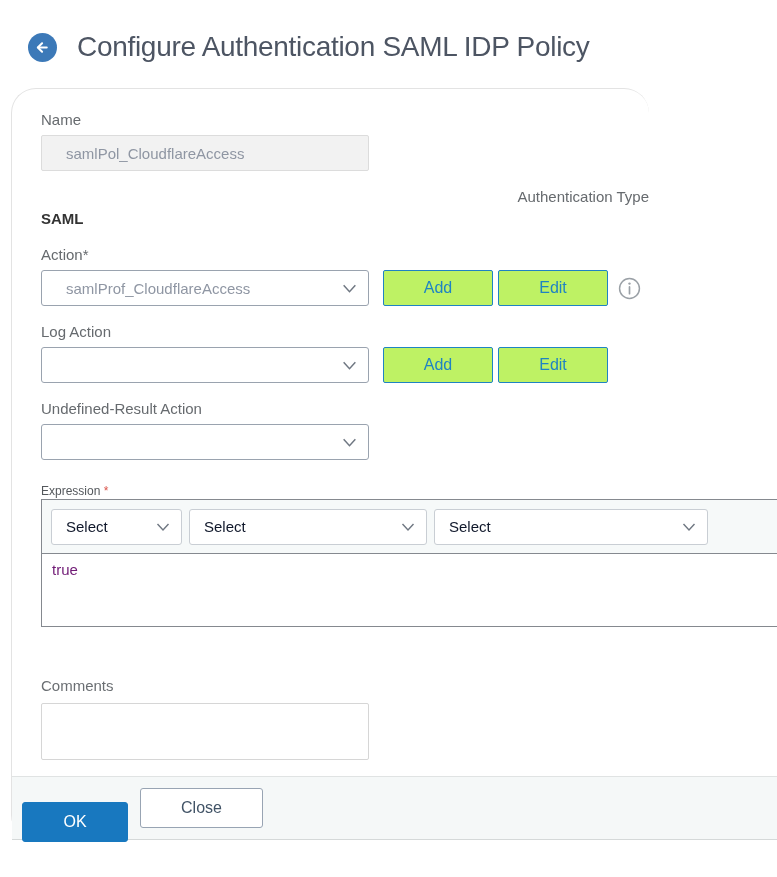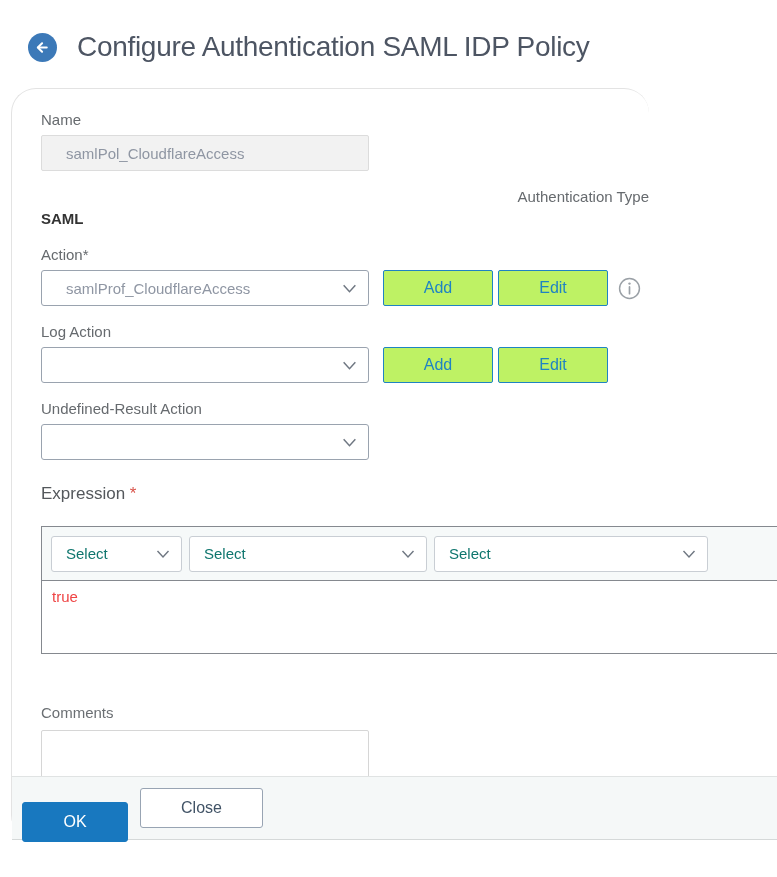--- a/index.html
+++ b/index.html
@@ -31,31 +31,31 @@
   .sel .chev{flex:0 0 auto;margin-right:10px;display:flex;}
   .sel-328{width:328px;}
   .row{display:flex;align-items:center;margin-bottom:16px;}
   .btn-outline{box-sizing:border-box;width:110px;height:36px;background:#bef264;
     border:1px solid #1f83c3;border-radius:2px;color:#1f83c3;font-size:16px;
     font-family:inherit;cursor:pointer;display:flex;align-items:center;justify-content:center;}
   .btn-add{margin-left:14px;}
   .btn-edit{margin-left:5px;}
   .info-ic{margin-left:10px;display:flex;}
   
-  .expr-label{margin-top:8px;margin-bottom:22px;font-size:17px;color:#54585c;}
+  .expr-label{margin-top:8px;margin-bottom:1px;font-size:12px;color:#54585c;}
   .expr-box{width:737px;box-sizing:border-box;border:1px solid #85898f;border-right:none;margin-bottom:49px;}
   .expr-head{background:#f6f9f9;border-bottom:1px solid #85898f;height:54px;
     box-sizing:border-box;display:flex;align-items:center;padding-left:9px;}
   .expr-head .sel{border:1px solid #c9ced4;margin-right:7px;}
-  .expr-head .sel .sel-val{color:#0f766e;padding-left:14px;}
+  .expr-head .sel .sel-val{color:#0f172a;padding-left:14px;}
   .sel-a{width:131px;}
   .sel-b{width:238px;}
   .sel-c{width:274px;}
   .expr-body{height:72px;box-sizing:border-box;background:#fff;
-    padding:7px 10px;font-size:15px;color:#ef4444;}
+    padding:7px 10px;font-size:15px;color:#701a75;}
   
   .comments-ta{box-sizing:border-box;width:328px;height:57px;border:1px solid #d6d6d6;
     border-radius:2px;resize:none;font-family:inherit;font-size:15px;color:#555;padding:6px 8px;display:block;}
   
   .footer{position:absolute;left:0;bottom:0;width:766px;height:64px;box-sizing:border-box;
     background:#f5f8f8;border-top:1px solid #e0e3e3;border-bottom:1px solid #d5d9d9;
     display:flex;align-items:center;padding-left:10px;}
   .btn-ok{box-sizing:border-box;width:106px;height:40px;background:#1878bf;border:1px solid #1878bf;
     border-radius:3px;color:#fff;font-size:16px;font-family:inherit;cursor:pointer;margin-top:28px;}
   .btn-close{box-sizing:border-box;width:123px;height:40px;background:#fff;border:1px solid #98a4b3;

